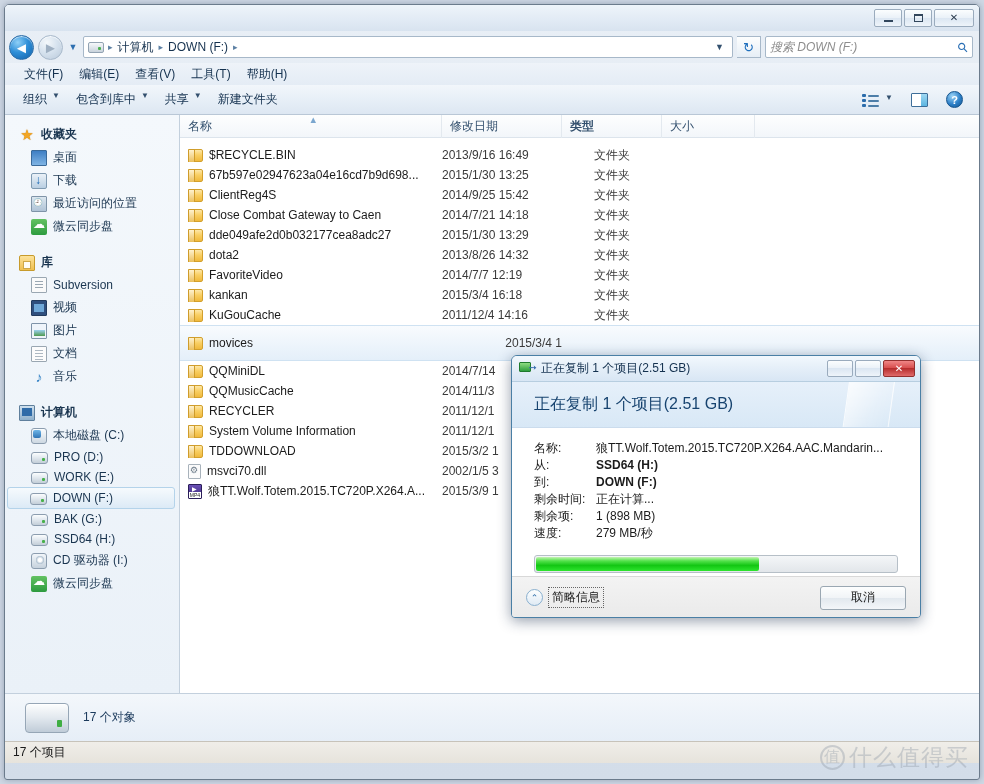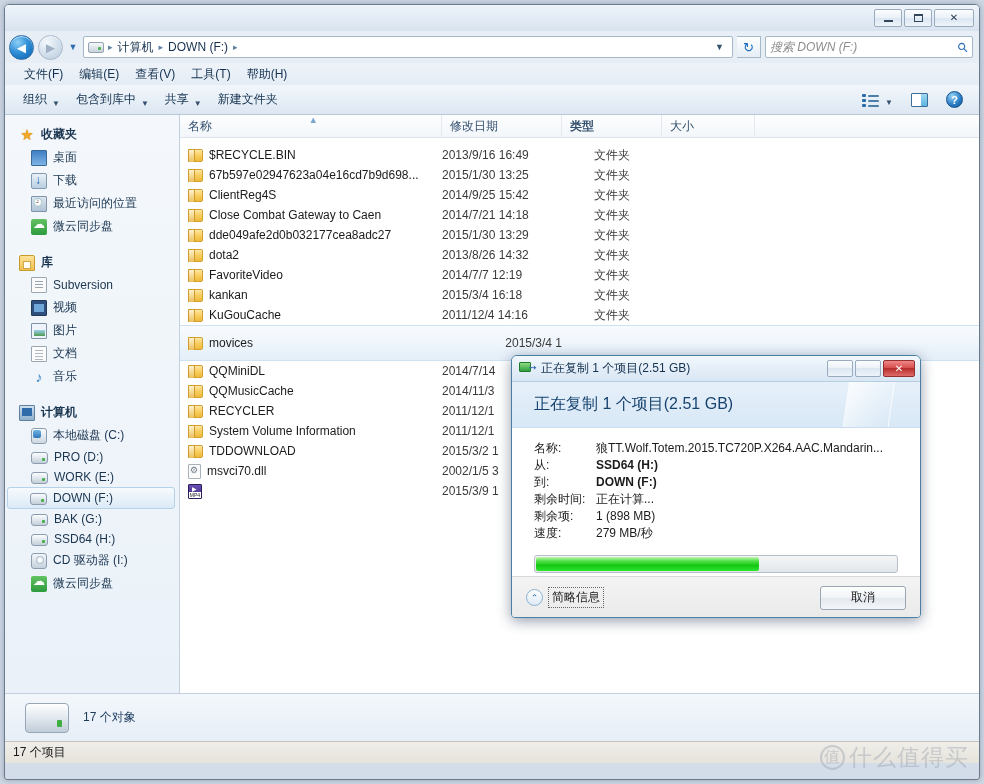--- a/index.html
+++ b/index.html
@@ -112,21 +112,21 @@
   #menubar .mi { padding: 2px 7px; }
 
   
   #toolbar {
     height: 30px; display: flex; align-items: center;
     padding: 0 8px 0 10px;
     font-size: 12px; color: #14314f;
     background: linear-gradient(to bottom,#f2f6fb 0%,#e7eff7 50%,#dde7f2 100%);
     border-bottom: 1px solid #b9c7d6;
   }
-  #toolbar .tb { padding: 3px 8px; display:flex; align-items:flex-end; gap:5px; }
+  #toolbar .tb { padding: 3px 8px; display:flex; align-items:flex-start; gap:5px; }
   .caret { font-size: 8px; color: #33506e; }
   .tb-right { margin-left: auto; display: flex; align-items: center; gap: 2px; }
   .viewicon { width:18px; height:14px; position:relative; }
   .viewicon i {
     position:absolute; left:0; width:4px; height:3px; background:#2b6cab; display:block;
     border-radius:1px;
   }
   .viewicon b {
     position:absolute; left:6px; height:2px; background:#4d7ea8; display:block; border-radius:1px;
   }
@@ -762,20 +762,21 @@
             <span class="ic-dll"></span>
             <span>msvci70.dll</span>
           </span>
         <span class="fdate">2002/1/5 3</span>
         <span class="ftype"></span>
         <span class="fsize"></span>
       </div>
       <div class="frow">
         <span class="fname">
             <span class="ic-mp4"></span>
+            <span>狼TT.Wolf.Totem.2015.TC720P.X264.A...</span>
           </span>
         <span class="fdate">2015/3/9 1</span>
         <span class="ftype"></span>
         <span class="fsize"></span>
       </div>
 
     </div>
   </div>
 
   <div id="detailspane">

